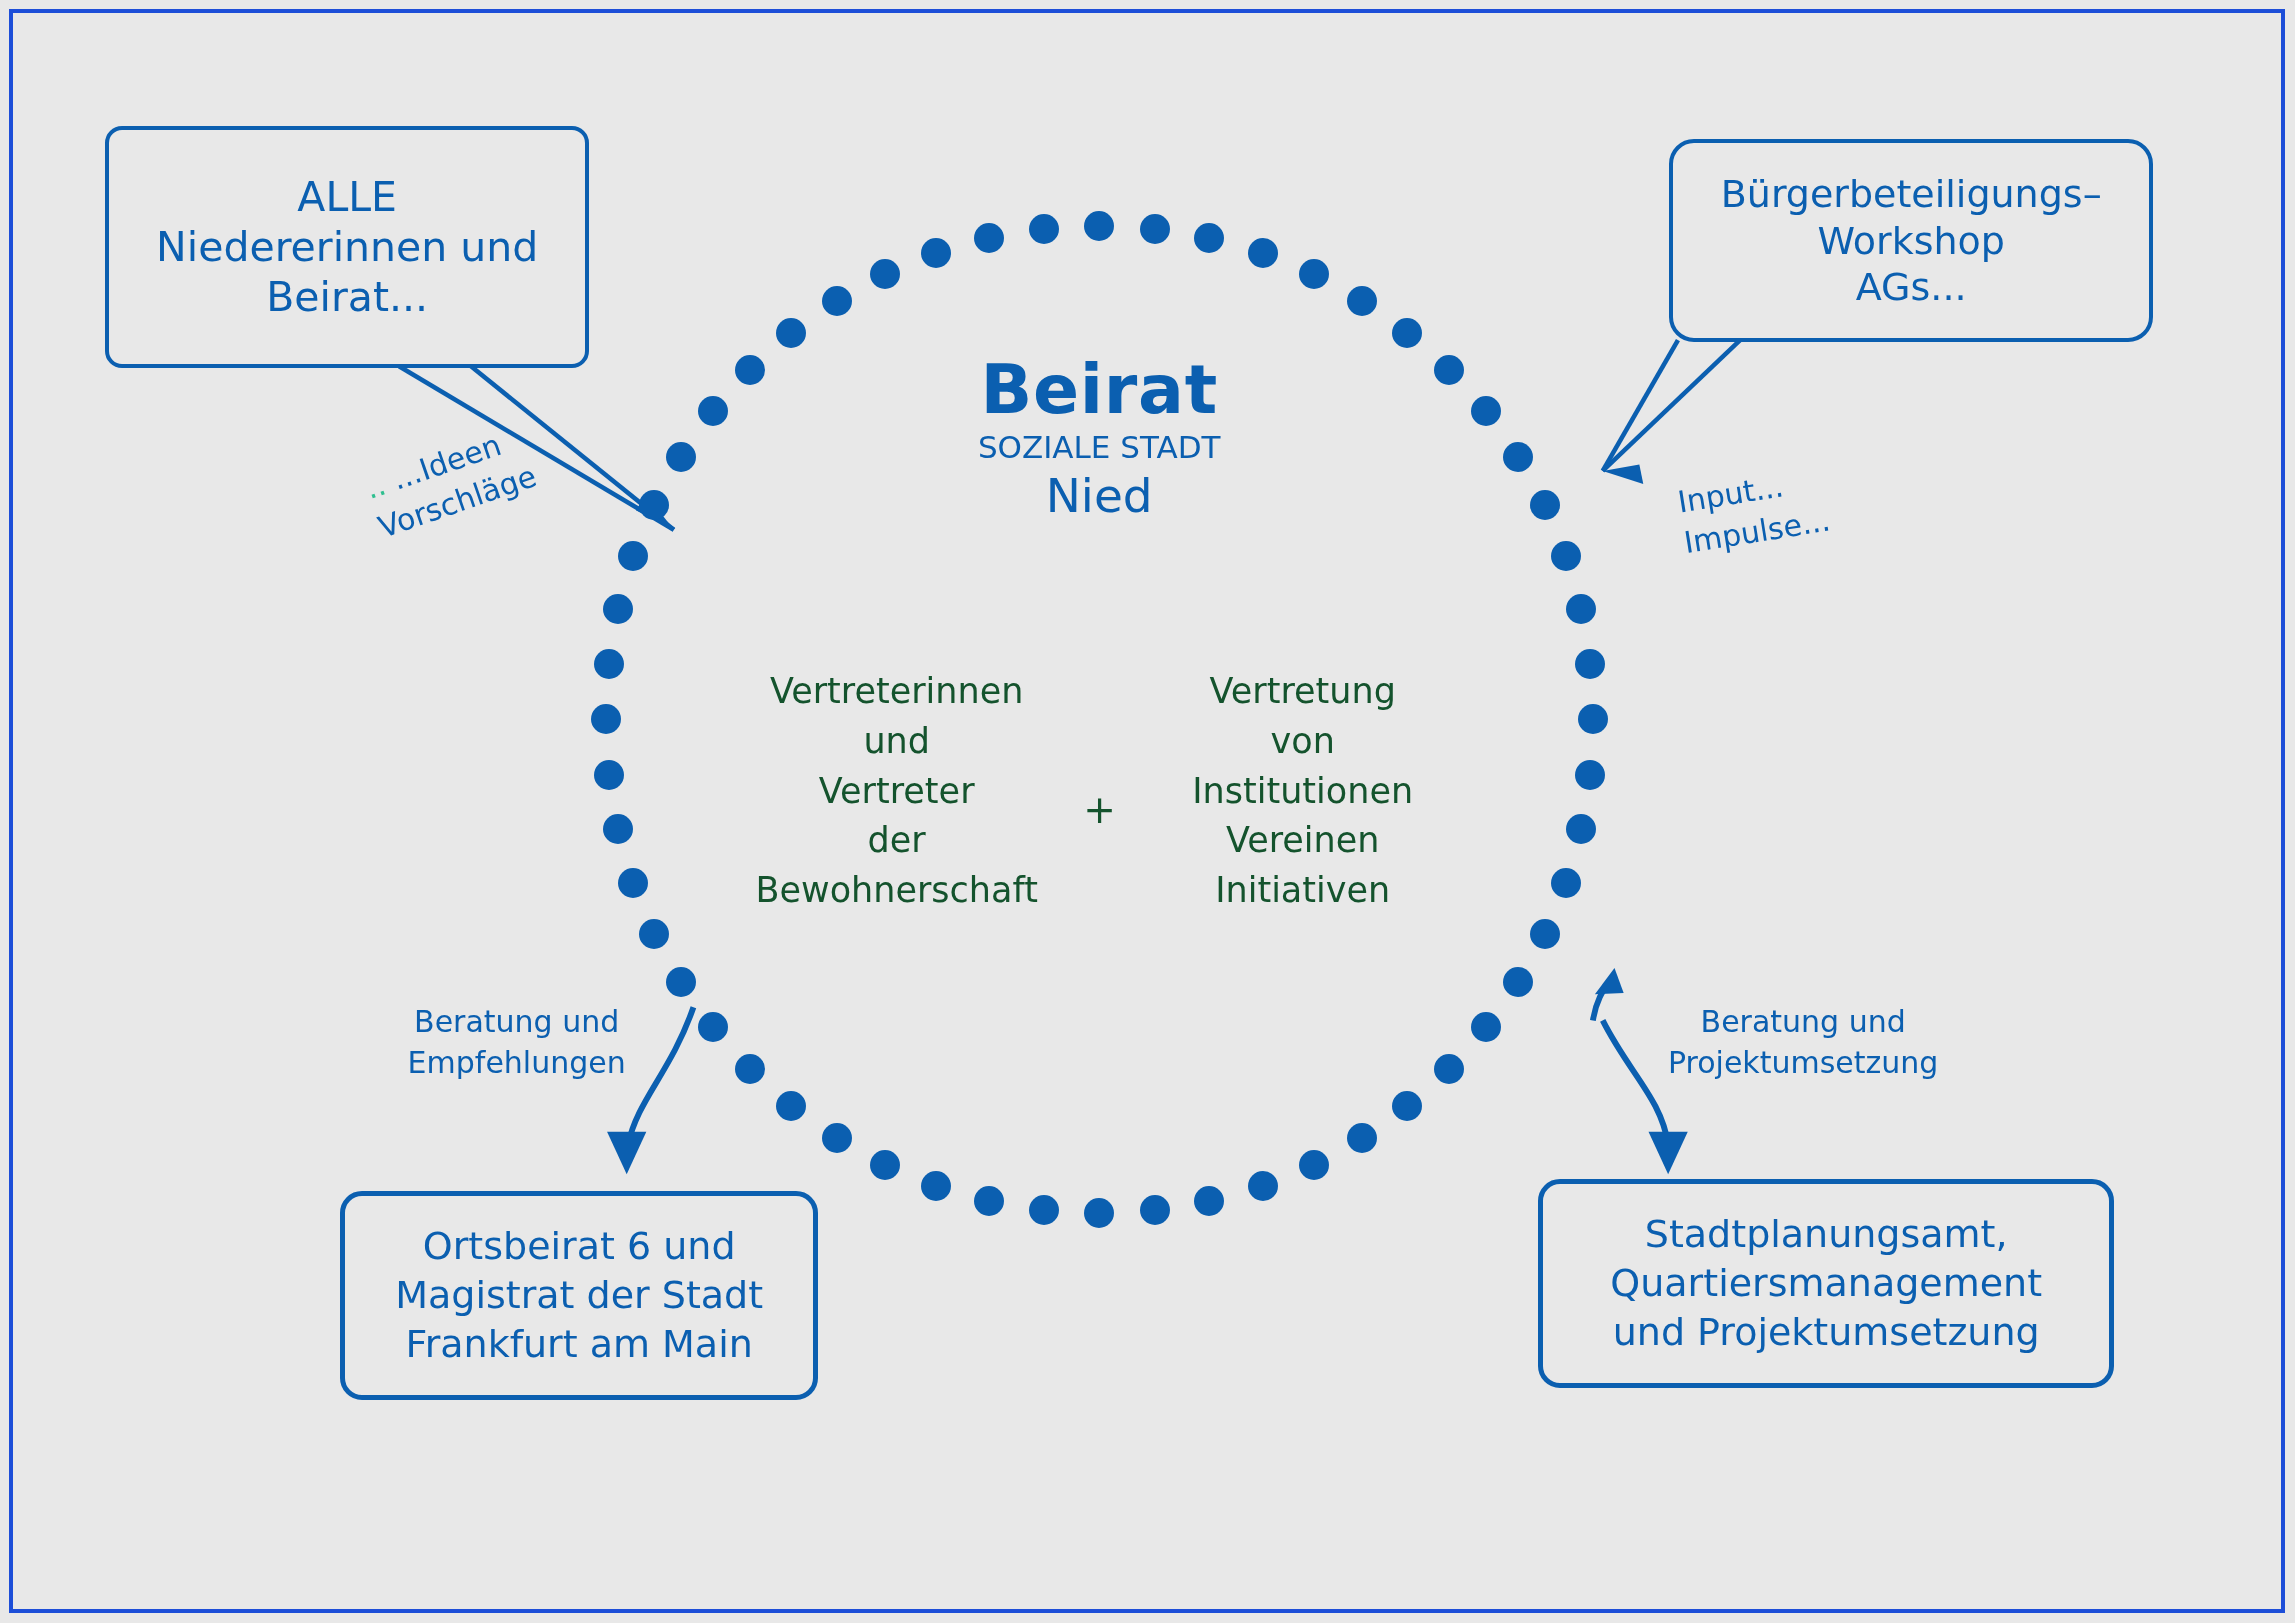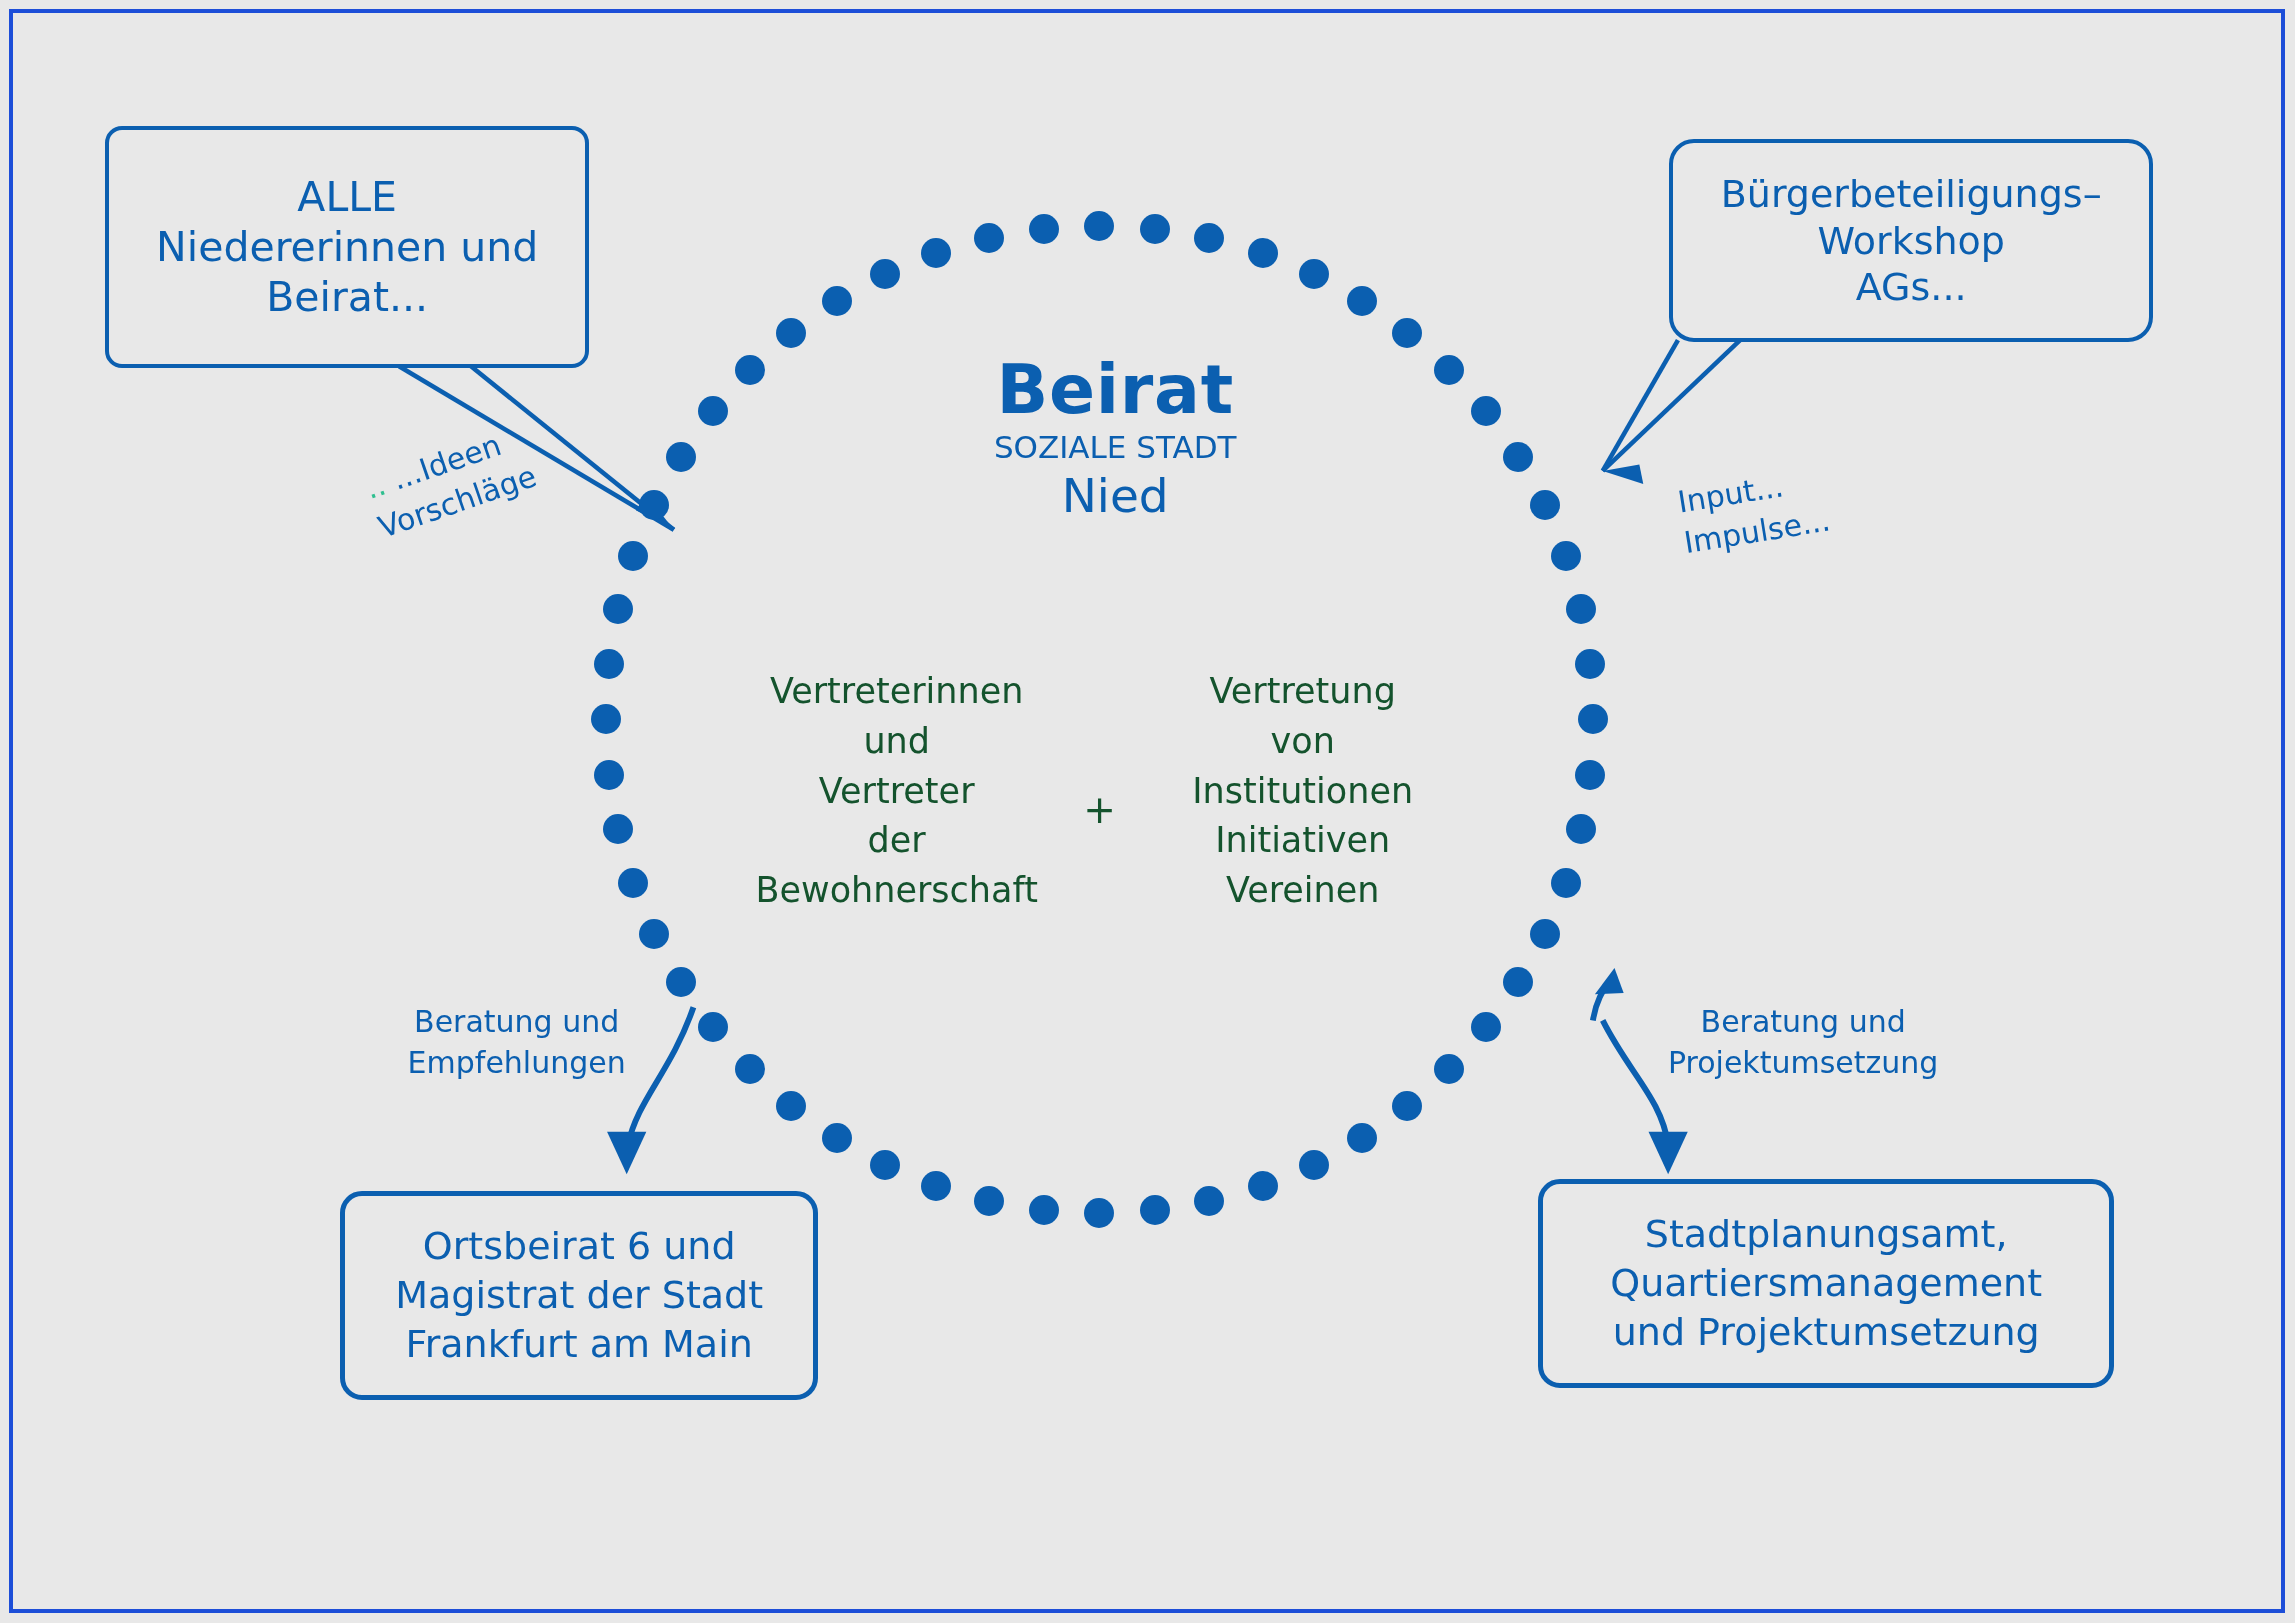--- a/index.html
+++ b/index.html
@@ -86,21 +86,21 @@
     height: 30px;
     margin-left: -15px;
     margin-top: -15px;
     border-radius: 50%;
     background: #0b5fb0;
   }
 
   
   #center-title {
     position: absolute;
-    left: 788px;
+    left: 772px;
     top: 340px;
     width: 628px;
     text-align: center;
     color: #0b5fb0;
   }
   #center-title .t1 {
     font-size: 68px;
     font-weight: bold;
     letter-spacing: 0.7px;
     line-height: 1.1;
@@ -332,22 +332,22 @@
         <div>und</div>
         <div>Vertreter</div>
         <div>der</div>
         <div>Bewohnerschaft</div>
       </div>
       <div class="plus">+</div>
       <div class="col">
         <div>Vertretung</div>
         <div>von</div>
         <div>Institutionen</div>
+        <div>Vereinen</div>
         <div>Initiativen</div>
-        <div>Vereinen</div>
       </div>
     </div>
 
 
     <div id="label-ideen">
       <div><span class="dots-green">..</span> <span>...Ideen</span></div>
       <div>Vorschläge</div>
     </div>
 
     <div id="label-input">

